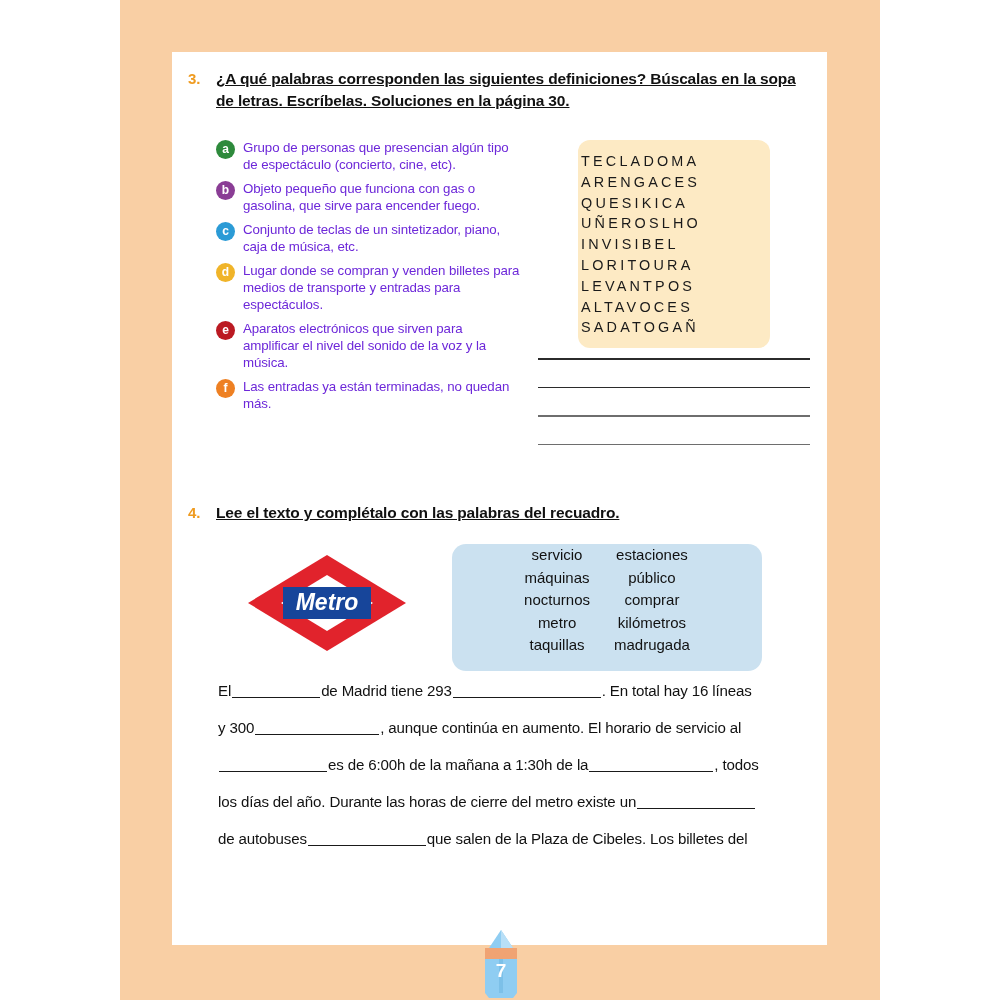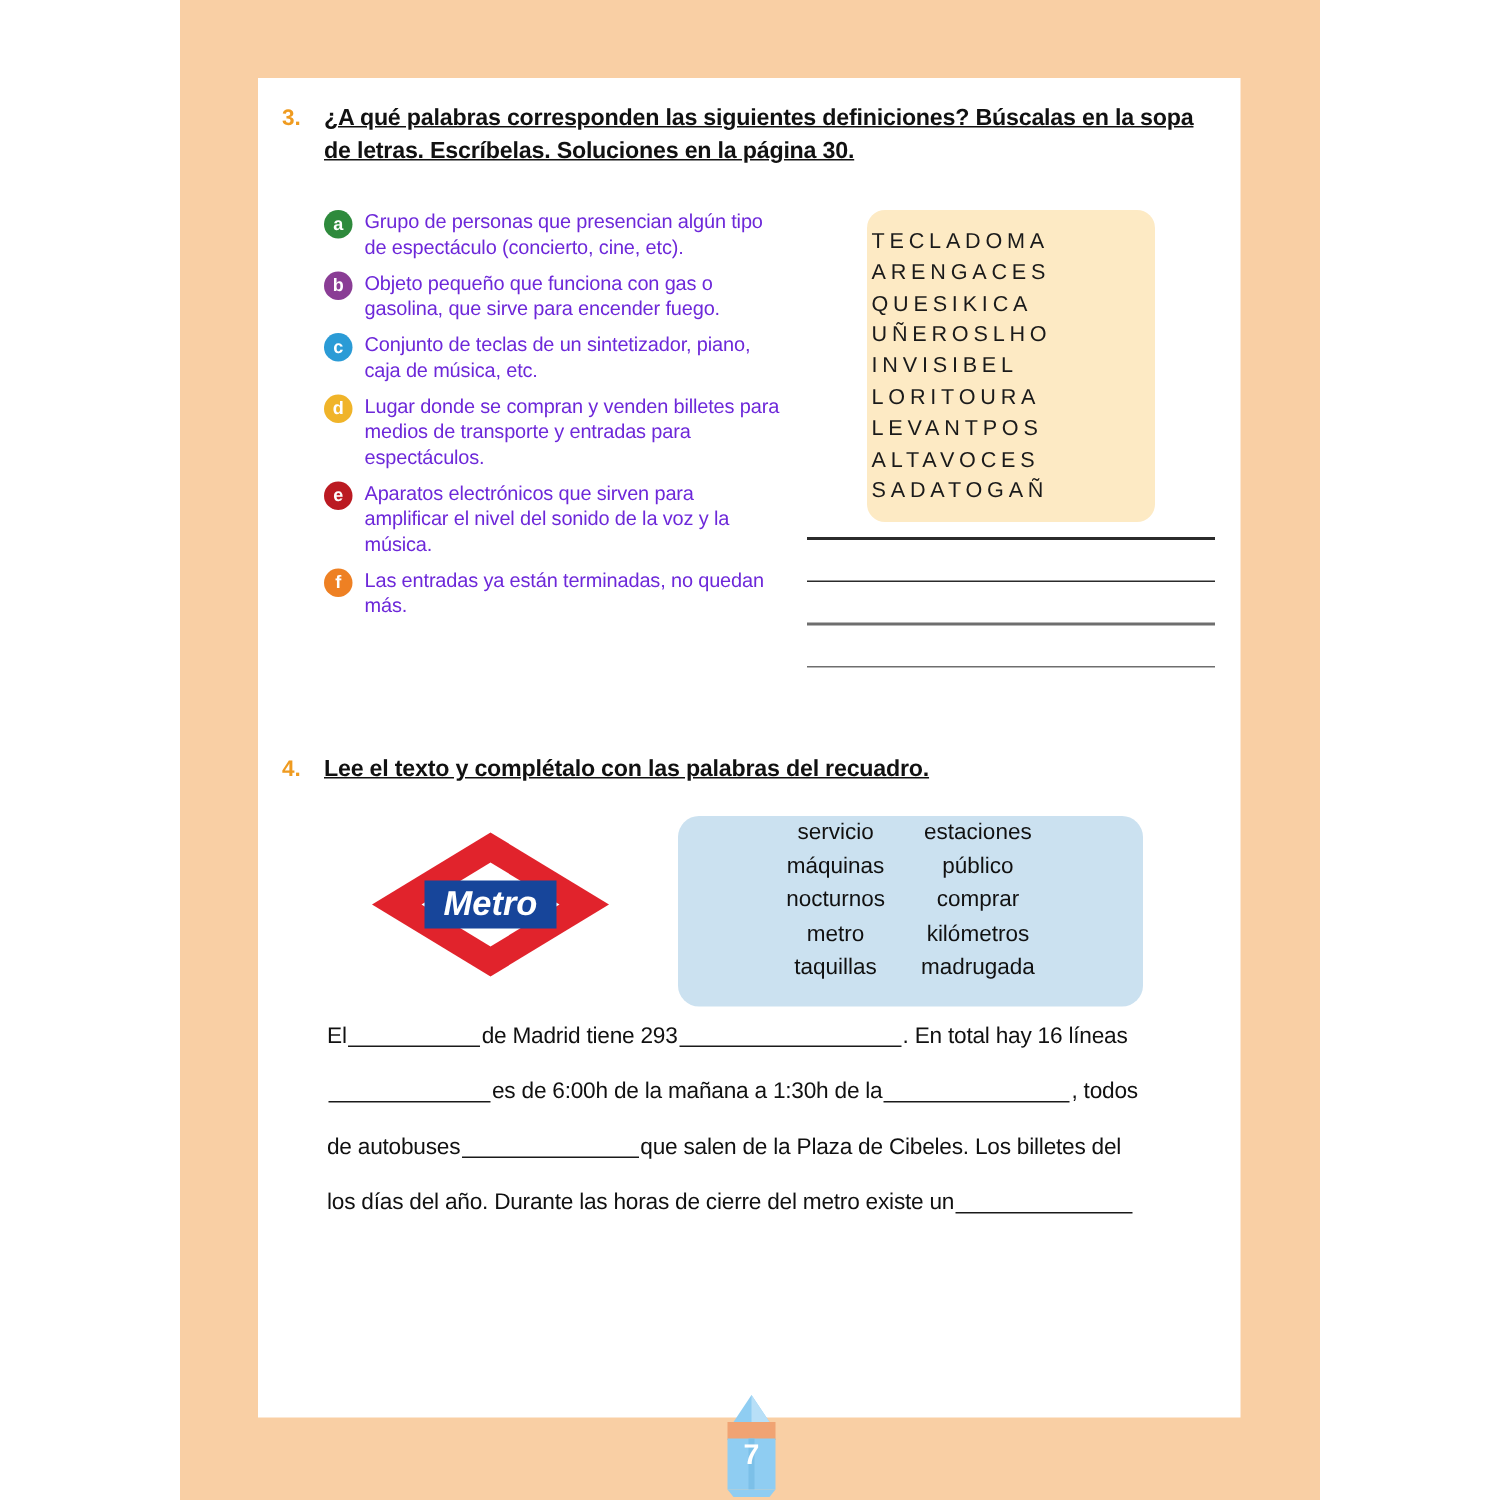--- a/index.html
+++ b/index.html
@@ -298,33 +298,38 @@
 
   <div id="cloze">
       <div class="cl-line">
         <span class="seg">El </span>
         <span class="blank" style="width: 88px;"></span>
         <span class="seg"> de Madrid tiene 293 </span>
         <span class="blank" style="width: 148px;"></span>
         <span class="seg">. En total hay 16 líneas</span>
       </div>
       <div class="cl-line">
+        <span class="seg">y 300 </span>
+        <span class="blank" style="width: 124px;"></span>
+        <span class="seg">, aunque continúa en aumento. El horario de servicio al</span>
+      </div>
+      <div class="cl-line">
         <span class="blank" style="width: 108px;"></span>
         <span class="seg"> es de 6:00h de la mañana a 1:30h de la </span>
         <span class="blank" style="width: 124px;"></span>
         <span class="seg">, todos</span>
       </div>
       <div class="cl-line">
+        <span class="seg">los días del año. Durante las horas de cierre del metro existe un </span>
+        <span class="blank" style="width: 118px;"></span>
+      </div>
+      <div class="cl-line">
         <span class="seg">de autobuses </span>
         <span class="blank" style="width: 118px;"></span>
         <span class="seg"> que salen de la Plaza de Cibeles. Los billetes del</span>
-      </div>
-      <div class="cl-line">
-        <span class="seg">los días del año. Durante las horas de cierre del metro existe un </span>
-        <span class="blank" style="width: 118px;"></span>
       </div>
     </div>
 
   <div id="pencil">
     <svg width="56" height="72" viewBox="0 0 56 72">
       <path d="M28 2 L40 20 L16 20 Z" fill="#8fcdf2"></path>
       <path d="M28 2 L40 20 L28 20 Z" fill="#b8dff7"></path>
       <path d="M12 20 L44 20 L44 32 L12 32 Z" fill="#f0a373"></path>
       <path d="M12 32 L16 24 L20 32 L24 24 L28 32 L32 24 L36 32 L40 24 L44 32 Z" fill="#f0a373"></path>
       <rect x="12" y="31" width="32" height="34" fill="#8fcdf2"></rect>

